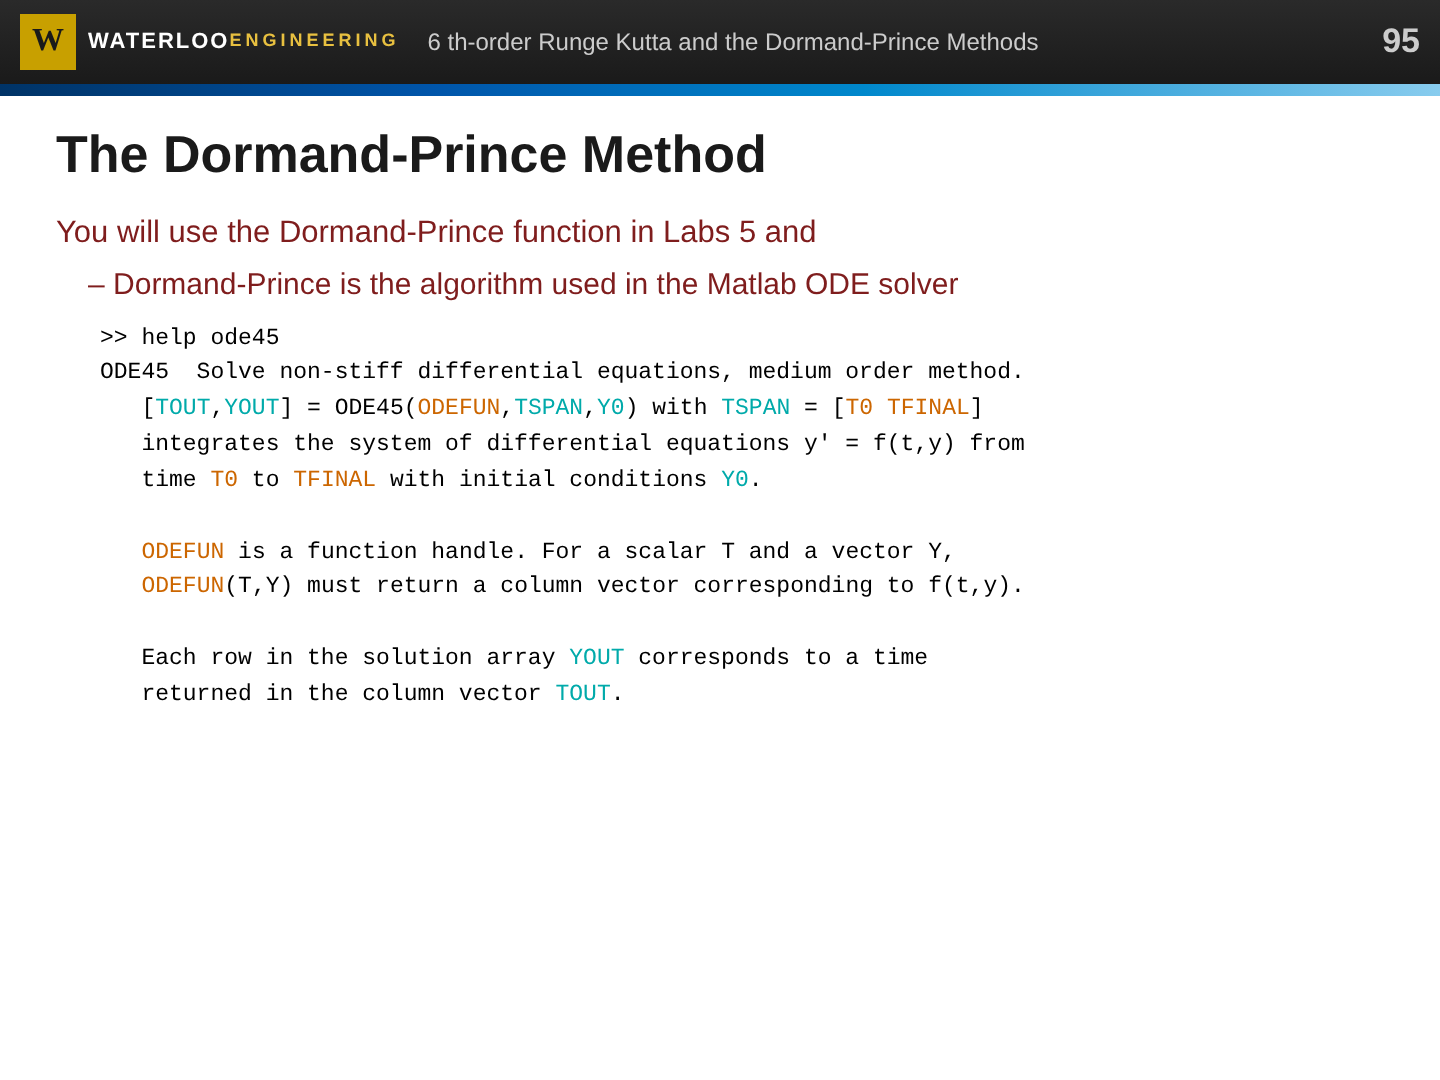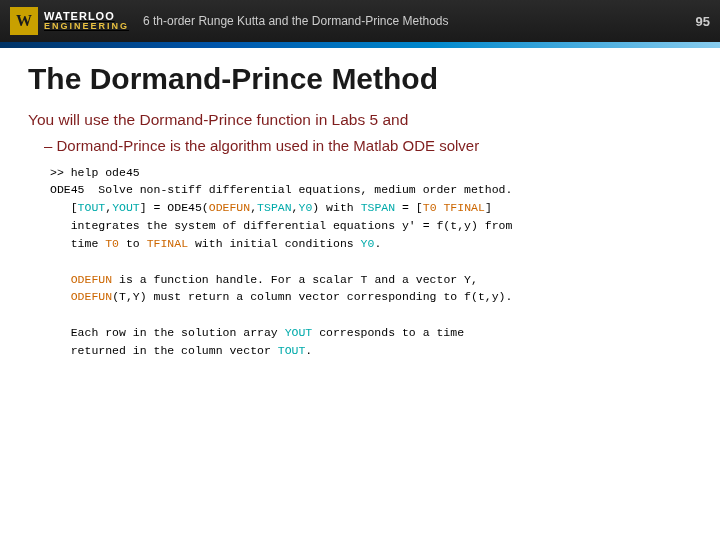--- a/index.html
+++ b/index.html
@@ -23,23 +23,22 @@
     }
 
     #logo-area {
       display: flex;
       align-items: center;
       gap: 6px;
     }
 
     #logo-waterloo {
       display: flex;
-      flex-direction: column;
+      flex-direction: row;
       line-height: 1;
-      text-decoration: underline;
     }
 
     #logo-waterloo .waterloo-text {
       color: #ffffff;
       font-size: 11px;
       font-weight: bold;
       letter-spacing: 1px;
     }
 
     #logo-engineering {
@@ -68,37 +67,37 @@
       font-size: 12px;
       margin-left: 14px;
     }
 
     #page-number {
       position: absolute;
       right: 10px;
       top: 50%;
       transform: translateY(-50%);
       color: #cccccc;
-      font-size: 13px;
+      font-size: 17px;
       font-weight: bold;
     }
 
     
     #color-strip {
       height: 6px;
       background: linear-gradient(90deg, #003366 0%, #0055aa 30%, #0088cc 60%, #44aadd 80%, #88ccee 100%);
     }
 
     
     #main-content {
       padding: 10px 28px 10px 28px;
     }
 
     #slide-title {
-      font-size: 30px;
+      font-size: 26px;
       font-weight: bold;
       color: #1a1a1a;
       margin-bottom: 14px;
       margin-top: 4px;
     }
 
     #intro-text {
       font-size: 15.5px;
       color: #7f1d1d;
       margin-bottom: 6px;

